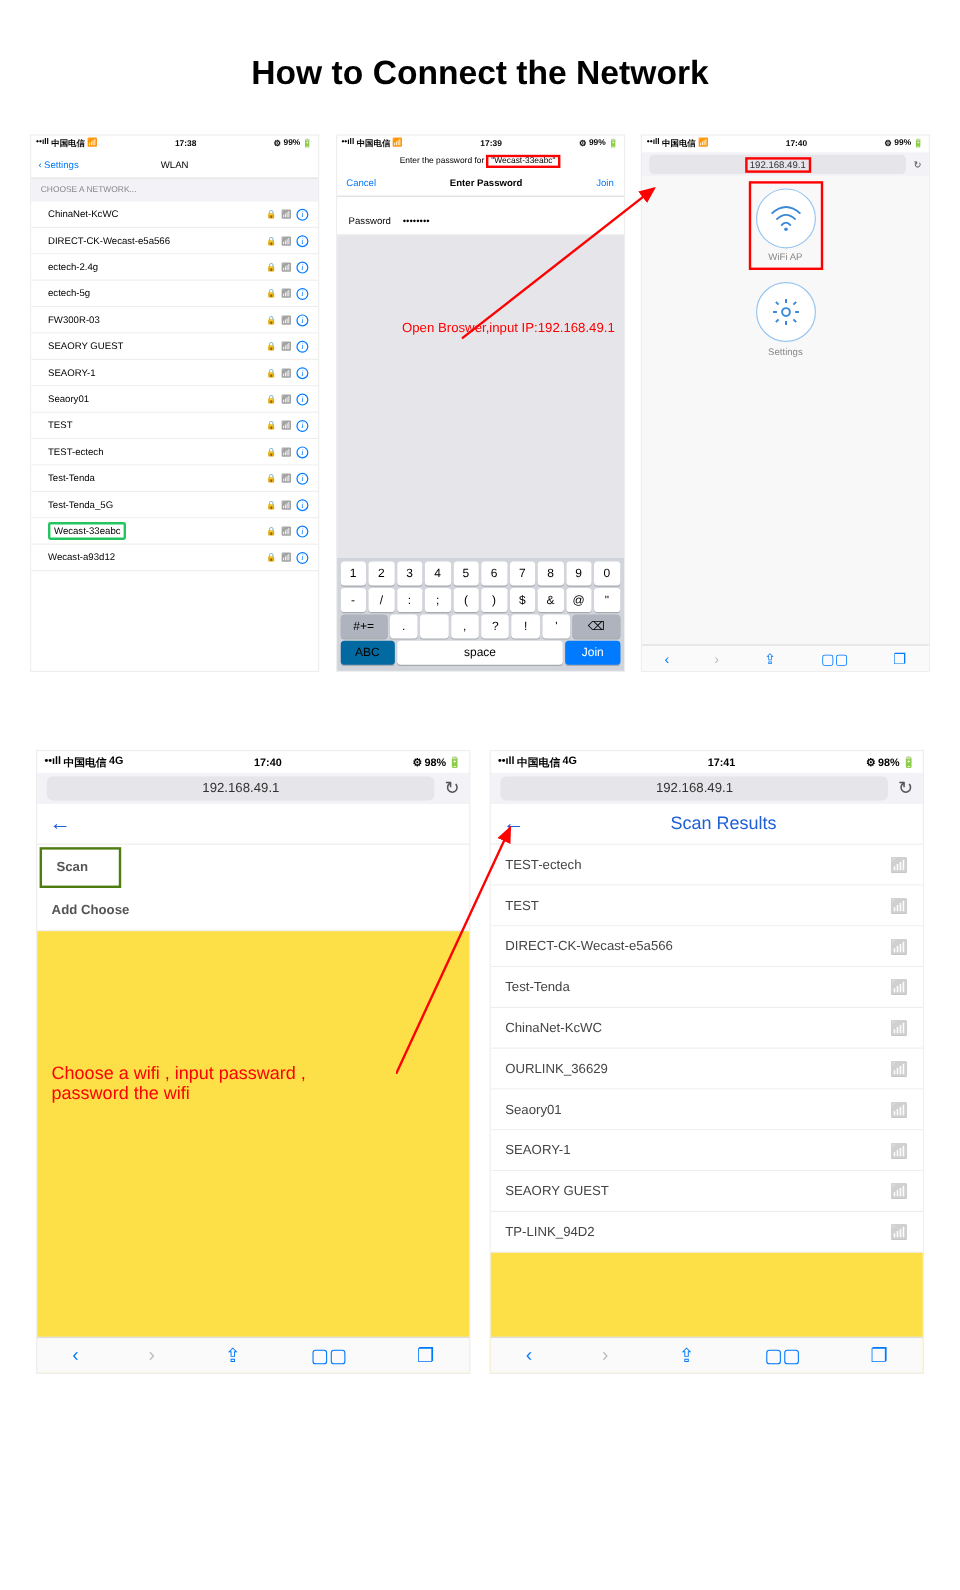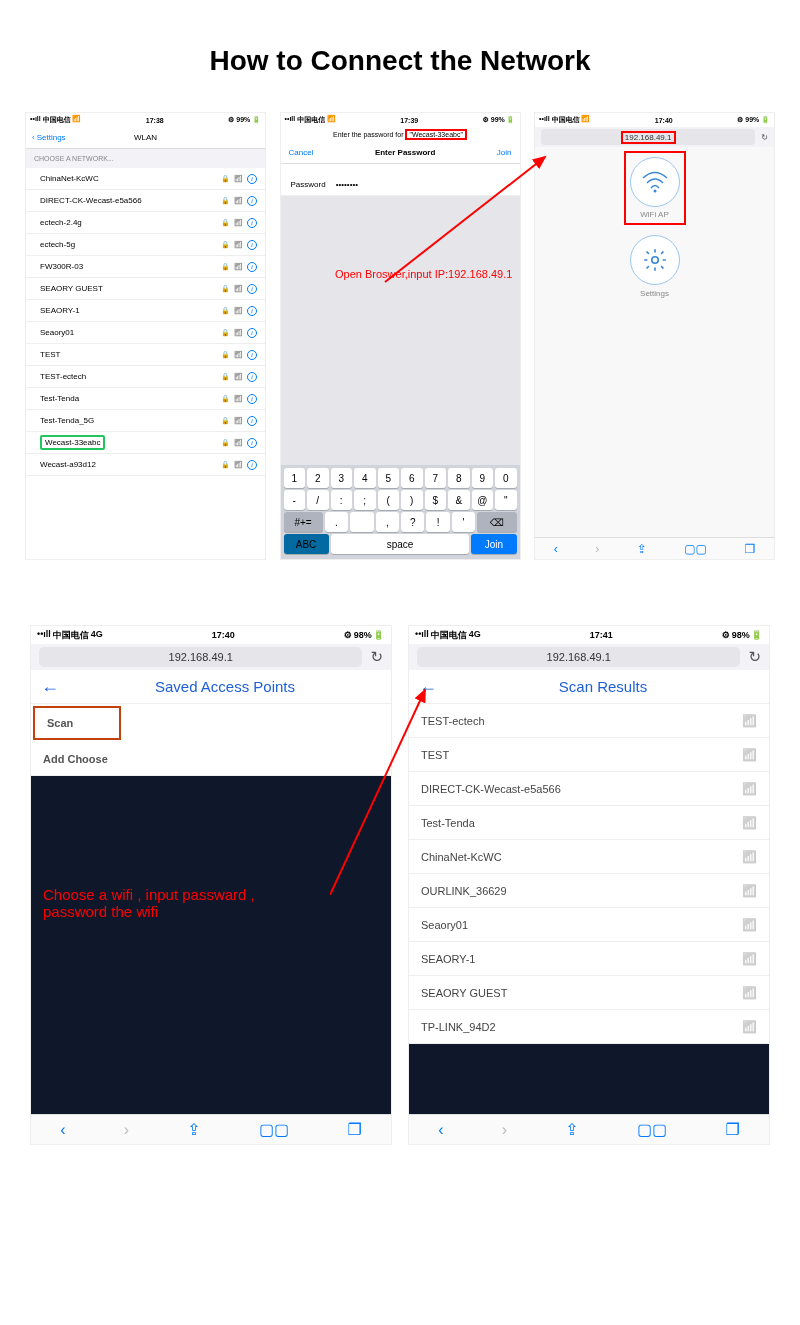--- a/index.html
+++ b/index.html
@@ -54,22 +54,22 @@
   
   .annot1 { position: absolute; color: red; font-size: 11px; left: 335px; top: 156px; }
   .arrow1 { position: absolute; left: 365px; top: 30px; width: 200px; height: 150px; pointer-events: none; }
   
   .row2 { padding: 0 30px; margin-top: 65px; }
   .url-bar-l { display: flex; align-items: center; height: 26px; padding: 3px 8px; gap: 8px; background: #f2f2f7; }
   .url-field-l { flex: 1; background: #e5e5ea; border-radius: 5px; height: 20px; display: flex; align-items: center; justify-content: center; font-size: 11px; color: #333; }
   .page-hdr { display: flex; align-items: center; height: 34px; padding: 0 10px; color: #1e5fd8; gap: 10px; font-size: 15px; border-bottom: 1px solid #eee; }
   .back-arrow { color: #1e5fd8; font-size: 18px; }
   .menu-item { height: 34px; display: flex; align-items: center; padding: 0 12px; color: #555; font-weight: 600; border-bottom: 1px solid #eee; }
-  .menu-item.scan-box { border: 2px solid #c2410c; margin: 2px; width: 88px; }
-  .grey-body { background: #0f172a; flex: 1; }
+  .menu-item.scan-box { border: 2px solid #4d7c0f; margin: 2px; width: 68px; }
+  .grey-body { background: #fde047; flex: 1; }
   .scan-row { display: flex; align-items: center; justify-content: space-between; height: 34px; padding: 0 12px; border-bottom: 1px solid #eee; color: #444; background: #fff; }
   .wifi-glyph::before { content: "📶"; font-size: 12px; filter: grayscale(1); opacity: .5; }
   .annot2 { color: red; font-size: 15px; }
   .arrow2 { position: absolute; left: 330px; top: 30px; width: 100px; height: 240px; pointer-events: none; }
   .toolbar-l { display: flex; justify-content: space-around; align-items: center; height: 30px; border-top: 1px solid #ddd; position: absolute; bottom: 0; left: 0; right: 0; color: #007aff; font-size: 16px; background: #fafafa; }
   .toolbar-l .disabled { color: #bbb; }
   .flexcol { display: flex; flex-direction: column; height: 100%; }
 </style>
 </head>
 <body>
@@ -363,21 +363,20 @@
           <span>98%</span> 
           <span>🔋</span>
         </span>
     </div>
     <div class="url-bar-l">
       <div class="url-field-l">192.168.49.1</div>
       <span class="reload-icon" style="font-size:15px;"></span>
     </div>
     <div class="page-hdr">
       <span class="back-arrow">←</span>
-      <span style="flex:1;text-align:center;">Saved Access Points</span>
     </div>
     <div style="position:relative;">
       <div class="menu-item scan-box">Scan</div>
     </div>
     <div class="menu-item">Add Choose</div>
     <div class="grey-body" style="position:relative;">
       <div class="annot2" style="position:absolute;left:12px;top:110px;">
         <div>Choose a wifi , input passward ,</div>
         <div>password the wifi</div>
       </div>

